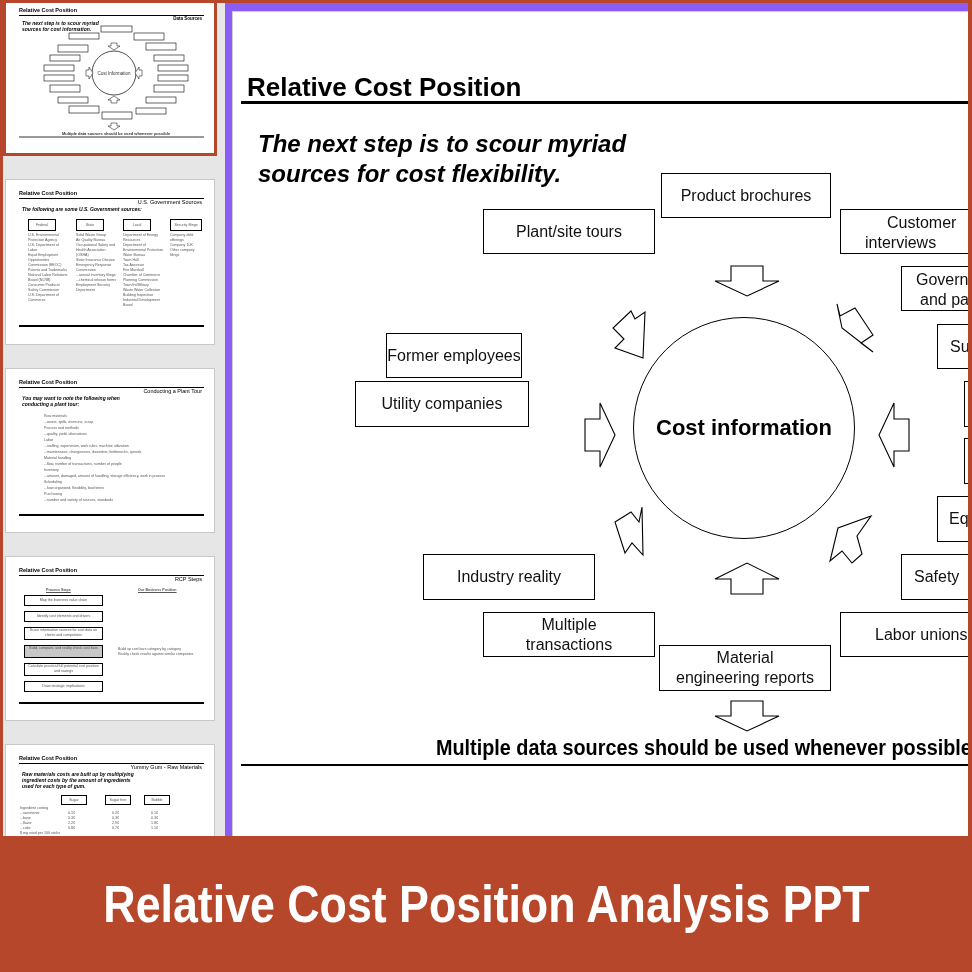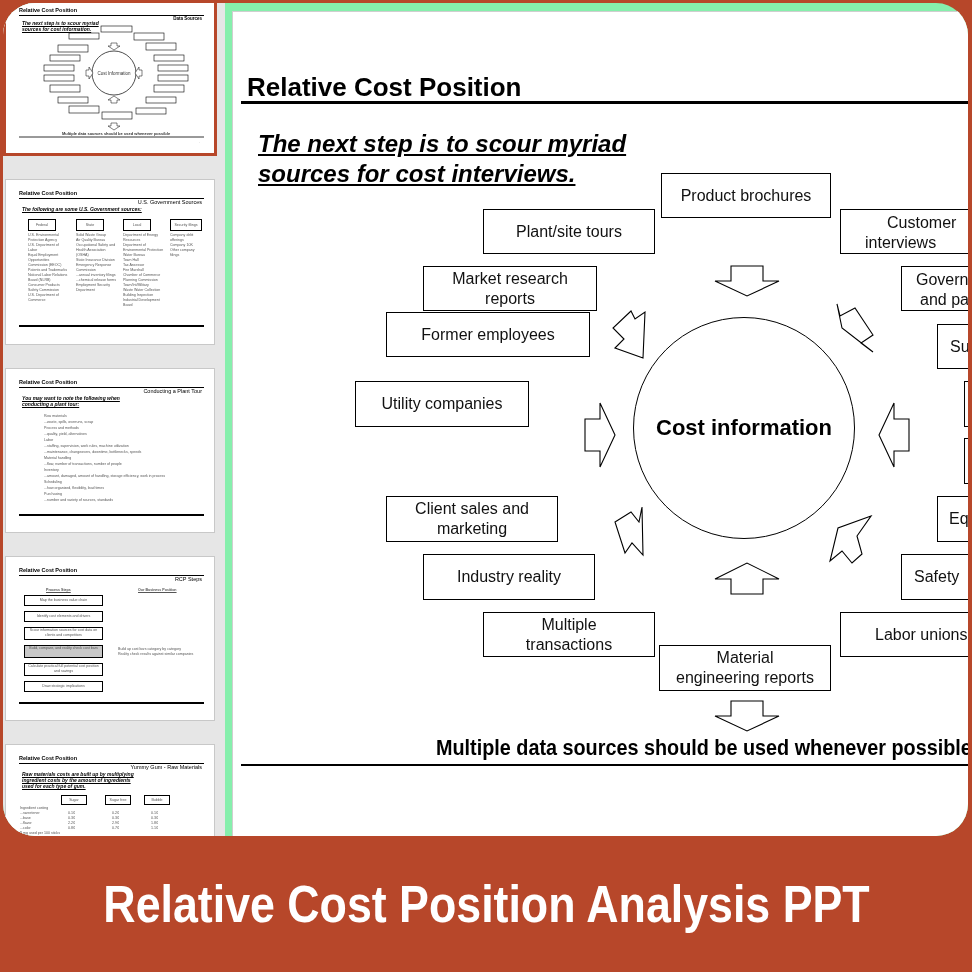--- a/index.html
+++ b/index.html
@@ -1,31 +1,31 @@
 <!DOCTYPE html>
 <html><head>
 <meta charset="utf-8">
 <style>
   html,body{margin:0;padding:0;}
   body{width:972px;height:972px;position:relative;overflow:hidden;background:#b7472a;font-family:"Liberation Sans",sans-serif;}
-  .app{position:absolute;left:3px;top:3px;width:965px;height:833px;background:#86efac;overflow:hidden;border-radius:32px;}
+  .app{position:absolute;left:3px;top:3px;width:965px;height:833px;background:#8b5cf6;overflow:hidden;}
   .sidebar{position:absolute;left:0;top:0;width:222px;height:833px;background:#e6e6e6;}
   .thumb{position:absolute;left:2px;width:208px;background:#fff;border:1px solid #c8c8c8;overflow:hidden;cursor:pointer;}
   .thumb.sel{border:3px solid #b7472a;left:0;}
   .thumb .tt{position:absolute;left:13px;top:4px;font-size:5.5px;font-weight:bold;}
   .thumb .rule{position:absolute;left:13px;right:10px;height:1px;background:#000;}
   .thumb .sub{position:absolute;right:12px;font-size:5.5px;}
   .thumb .intro{position:absolute;left:16px;font-size:5px;font-weight:bold;font-style:italic;line-height:6px;width:130px;}
   .thumb .txt{position:absolute;font-size:3.6px;color:#555;line-height:5px;}
   .thumb .bx{position:absolute;border:1px solid #000;font-size:3.6px;text-align:center;color:#555;background:#fff;}
   .thumb .pn{position:absolute;right:14px;font-size:3px;color:#888;}
   .main{position:absolute;left:229px;top:8px;width:736px;height:830px;background:#fff;border-left:1px solid #cfcfcf;border-top:1px solid #cfcfcf;overflow:hidden;}
   .slide-title{position:absolute;left:14px;top:60px;font-size:26px;font-weight:bold;color:#000;}
   .title-rule{position:absolute;left:8px;top:89px;width:740px;height:3px;background:#000;}
-  .intro{position:absolute;left:25px;top:117px;font-size:24px;font-weight:bold;font-style:italic;line-height:30px;color:#000;text-decoration:underline;}
+  .intro{position:absolute;left:25px;top:117px;font-size:24px;font-weight:bold;font-style:italic;line-height:30px;color:#000;}
   .src{position:absolute;border:1.5px solid #000;background:#fff;font-size:16px;color:#111;text-align:center;display:flex;align-items:center;justify-content:center;line-height:20px;box-sizing:border-box;cursor:pointer;}
   .circle{position:absolute;left:400px;top:305px;width:222px;height:222px;border:1.3px solid #000;border-radius:50%;box-sizing:border-box;display:flex;align-items:center;justify-content:center;font-size:22px;font-weight:bold;}
   .arrows{position:absolute;left:0;top:0;}
   .footer-note{position:absolute;left:203px;top:723px;font-size:22px;font-weight:bold;white-space:nowrap;transform:scaleX(0.9);transform-origin:left;}
   .footer-rule{position:absolute;left:8px;top:752px;width:740px;height:1.5px;background:#000;}
   .banner{position:absolute;left:0;top:836px;width:972px;height:136px;background:#b7472a;display:flex;align-items:center;justify-content:center;}
   .banner span{color:#fff;font-size:52px;font-weight:bold;transform:scaleX(0.86);white-space:nowrap;}
 </style>
 </head>
 <body>
@@ -204,21 +204,21 @@
           <div>1.1¢</div>
       </div>
     </div>
   </div>
 
   <div class="main">
     <div class="slide-title">Relative Cost Position</div>
     <div class="title-rule"></div>
     <div class="intro">
       <div>The next step is to scour myriad</div>
-      <div>sources for cost interviews.</div>
+      <div>sources for cost flexibility.</div>
     </div>
 
     <svg class="arrows" width="736" height="830">
       <g fill="#fff" stroke="#000" stroke-width="1.1" stroke-linejoin="miter">
 
         <path d="M498,254 h32 v15 h16 l-32,15 l-32,-15 h16z"></path>
 
         <path d="M498,582 h32 v-15 h16 l-32,-16 l-32,16 h16z"></path>
 
         <path d="M352,407 v32 h15 v16 l15,-32 l-15,-32 v16z"></path>
@@ -244,46 +244,38 @@
     <div class="src" style="left:250px;top:197px;width:172px;height:45px;">
         <span>Plant/site tours</span>
       </div>
     <div class="src" style="left:428px;top:161px;width:170px;height:45px;">
         <span>Product brochures</span>
       </div>
     <div class="src" style="left:607px;top:197px;width:160px;height:45px;display:block;padding-top:3px;padding-left:24px;text-align:left;">
         <div style="padding-left:22px;">Customer</div>
         <div>interviews</div>
       </div>
-    <div class="src" style="left:190px;top:254px;width:174px;height:45px;flex-direction:column;">
-        <div>Market research</div>
-        <div>reports</div>
-      </div>
     <div class="src" style="left:668px;top:254px;width:100px;height:45px;display:block;padding-top:3px;padding-left:14px;text-align:left;">
         <div>Govern</div>
         <div style="padding-left:4px;">and pa</div>
       </div>
-    <div class="src" style="left:153px;top:300px;width:204px;height:45px;">
+    <div class="src" style="left:153px;top:321px;width:136px;height:45px;">
         <span>Former employees</span>
       </div>
     <div class="src" style="left:704px;top:312px;width:60px;height:45px;justify-content:flex-start;padding-left:12px;">
         <span>Su</span>
       </div>
     <div class="src" style="left:122px;top:369px;width:174px;height:46px;">
         <span>Utility companies</span>
       </div>
     <div class="src" style="left:731px;top:369px;width:40px;height:46px;">
         <span></span>
       </div>
     <div class="src" style="left:731px;top:426px;width:40px;height:46px;">
         <span></span>
-      </div>
-    <div class="src" style="left:153px;top:484px;width:172px;height:46px;flex-direction:column;">
-        <div>Client sales and</div>
-        <div>marketing</div>
       </div>
     <div class="src" style="left:704px;top:484px;width:60px;height:46px;justify-content:flex-start;padding-left:11px;">
         <span>Eq</span>
       </div>
     <div class="src" style="left:190px;top:542px;width:172px;height:46px;">
         <span>Industry reality</span>
       </div>
     <div class="src" style="left:668px;top:542px;width:100px;height:46px;justify-content:flex-start;padding-left:12px;">
         <span>Safety</span>
       </div>

